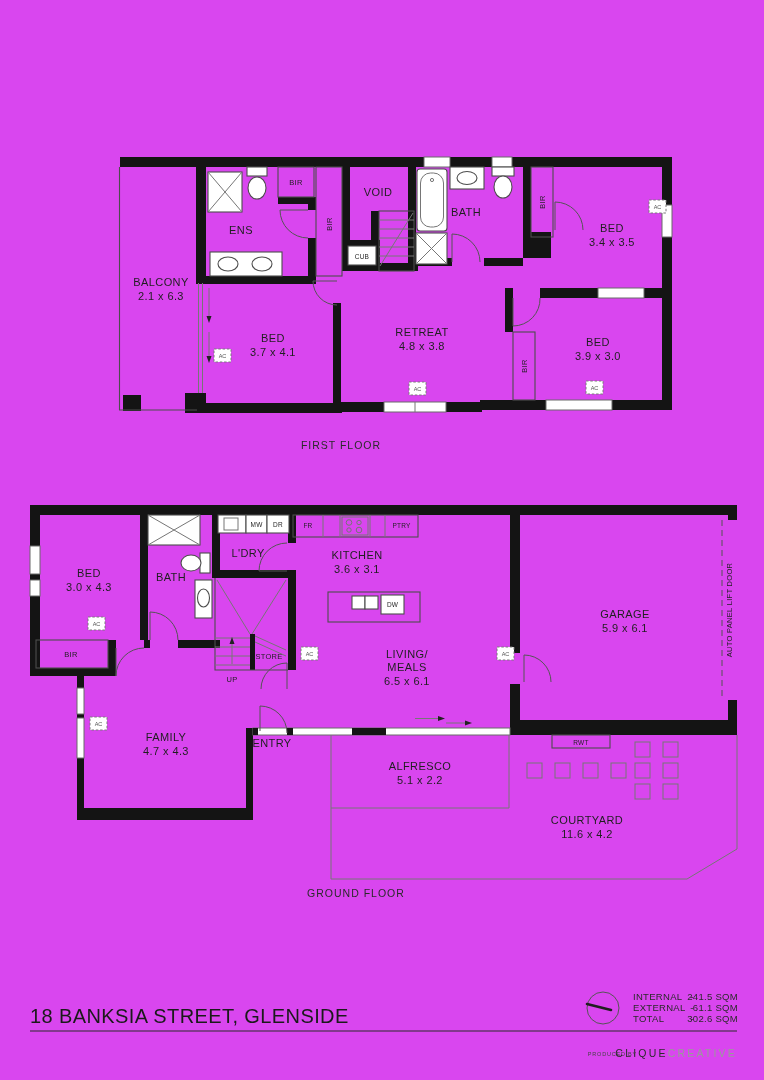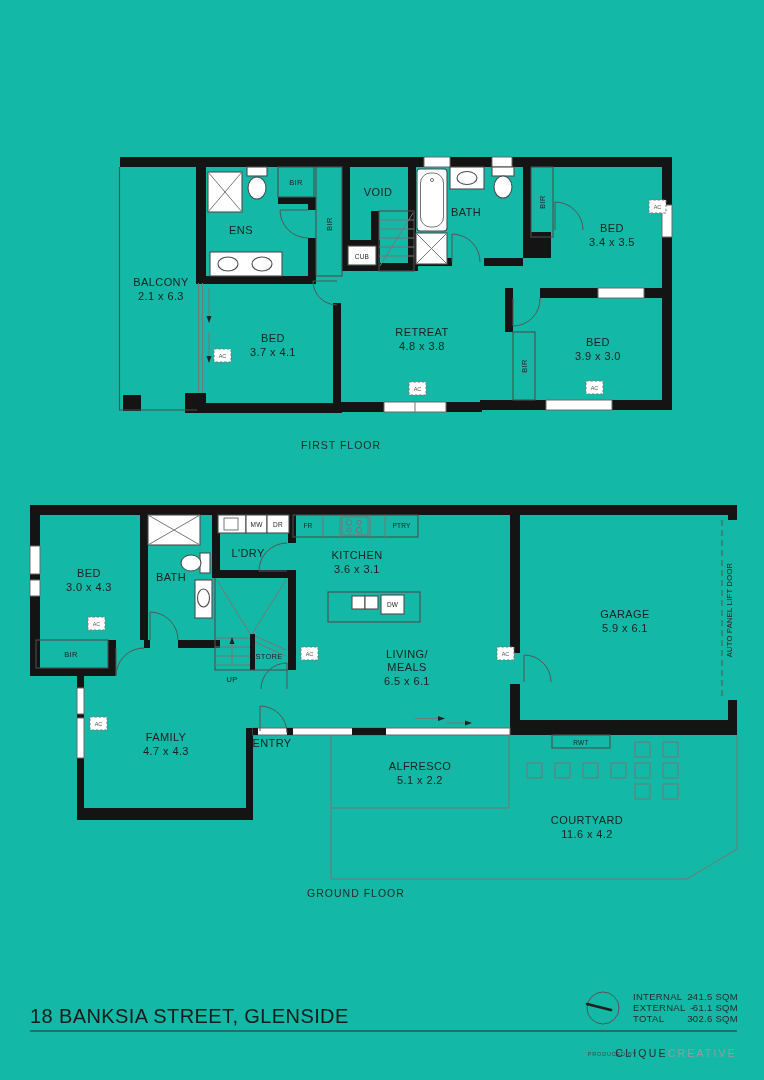--- a/index.html
+++ b/index.html
@@ -1,17 +1,17 @@
 <!DOCTYPE html>
 <html><head>
 <meta charset="utf-8">
 <title>Floor Plan</title>
 <style>
   html,body{margin:0;padding:0;background:#ffffff;}
-  .page{position:relative;width:764px;height:1080px;background:#14b8a6;overflow:hidden;}
+  .page{position:relative;width:764px;height:1080px;background:#d946ef;overflow:hidden;}
   svg{display:block;}
   .wall{fill:#141414;stroke:none;}
   .thin{fill:none;stroke:#4d4d4d;stroke-width:1.1;}
   .thin2{fill:none;stroke:#767676;stroke-width:1;}
   .win{fill:#ffffff;stroke:#6a6a6a;stroke-width:1;}
   .fix{fill:#ffffff;stroke:#4d4d4d;stroke-width:1.1;}
   .door{fill:none;stroke:#555555;stroke-width:1;}
   .acbox{fill:#ffffff;stroke:#7a7a7a;stroke-width:1;stroke-dasharray:2.5 1.8;}
   .arrow{fill:#222222;stroke:none;}
   text{font-family:"Liberation Sans",sans-serif;fill:#1f1f1f;}

